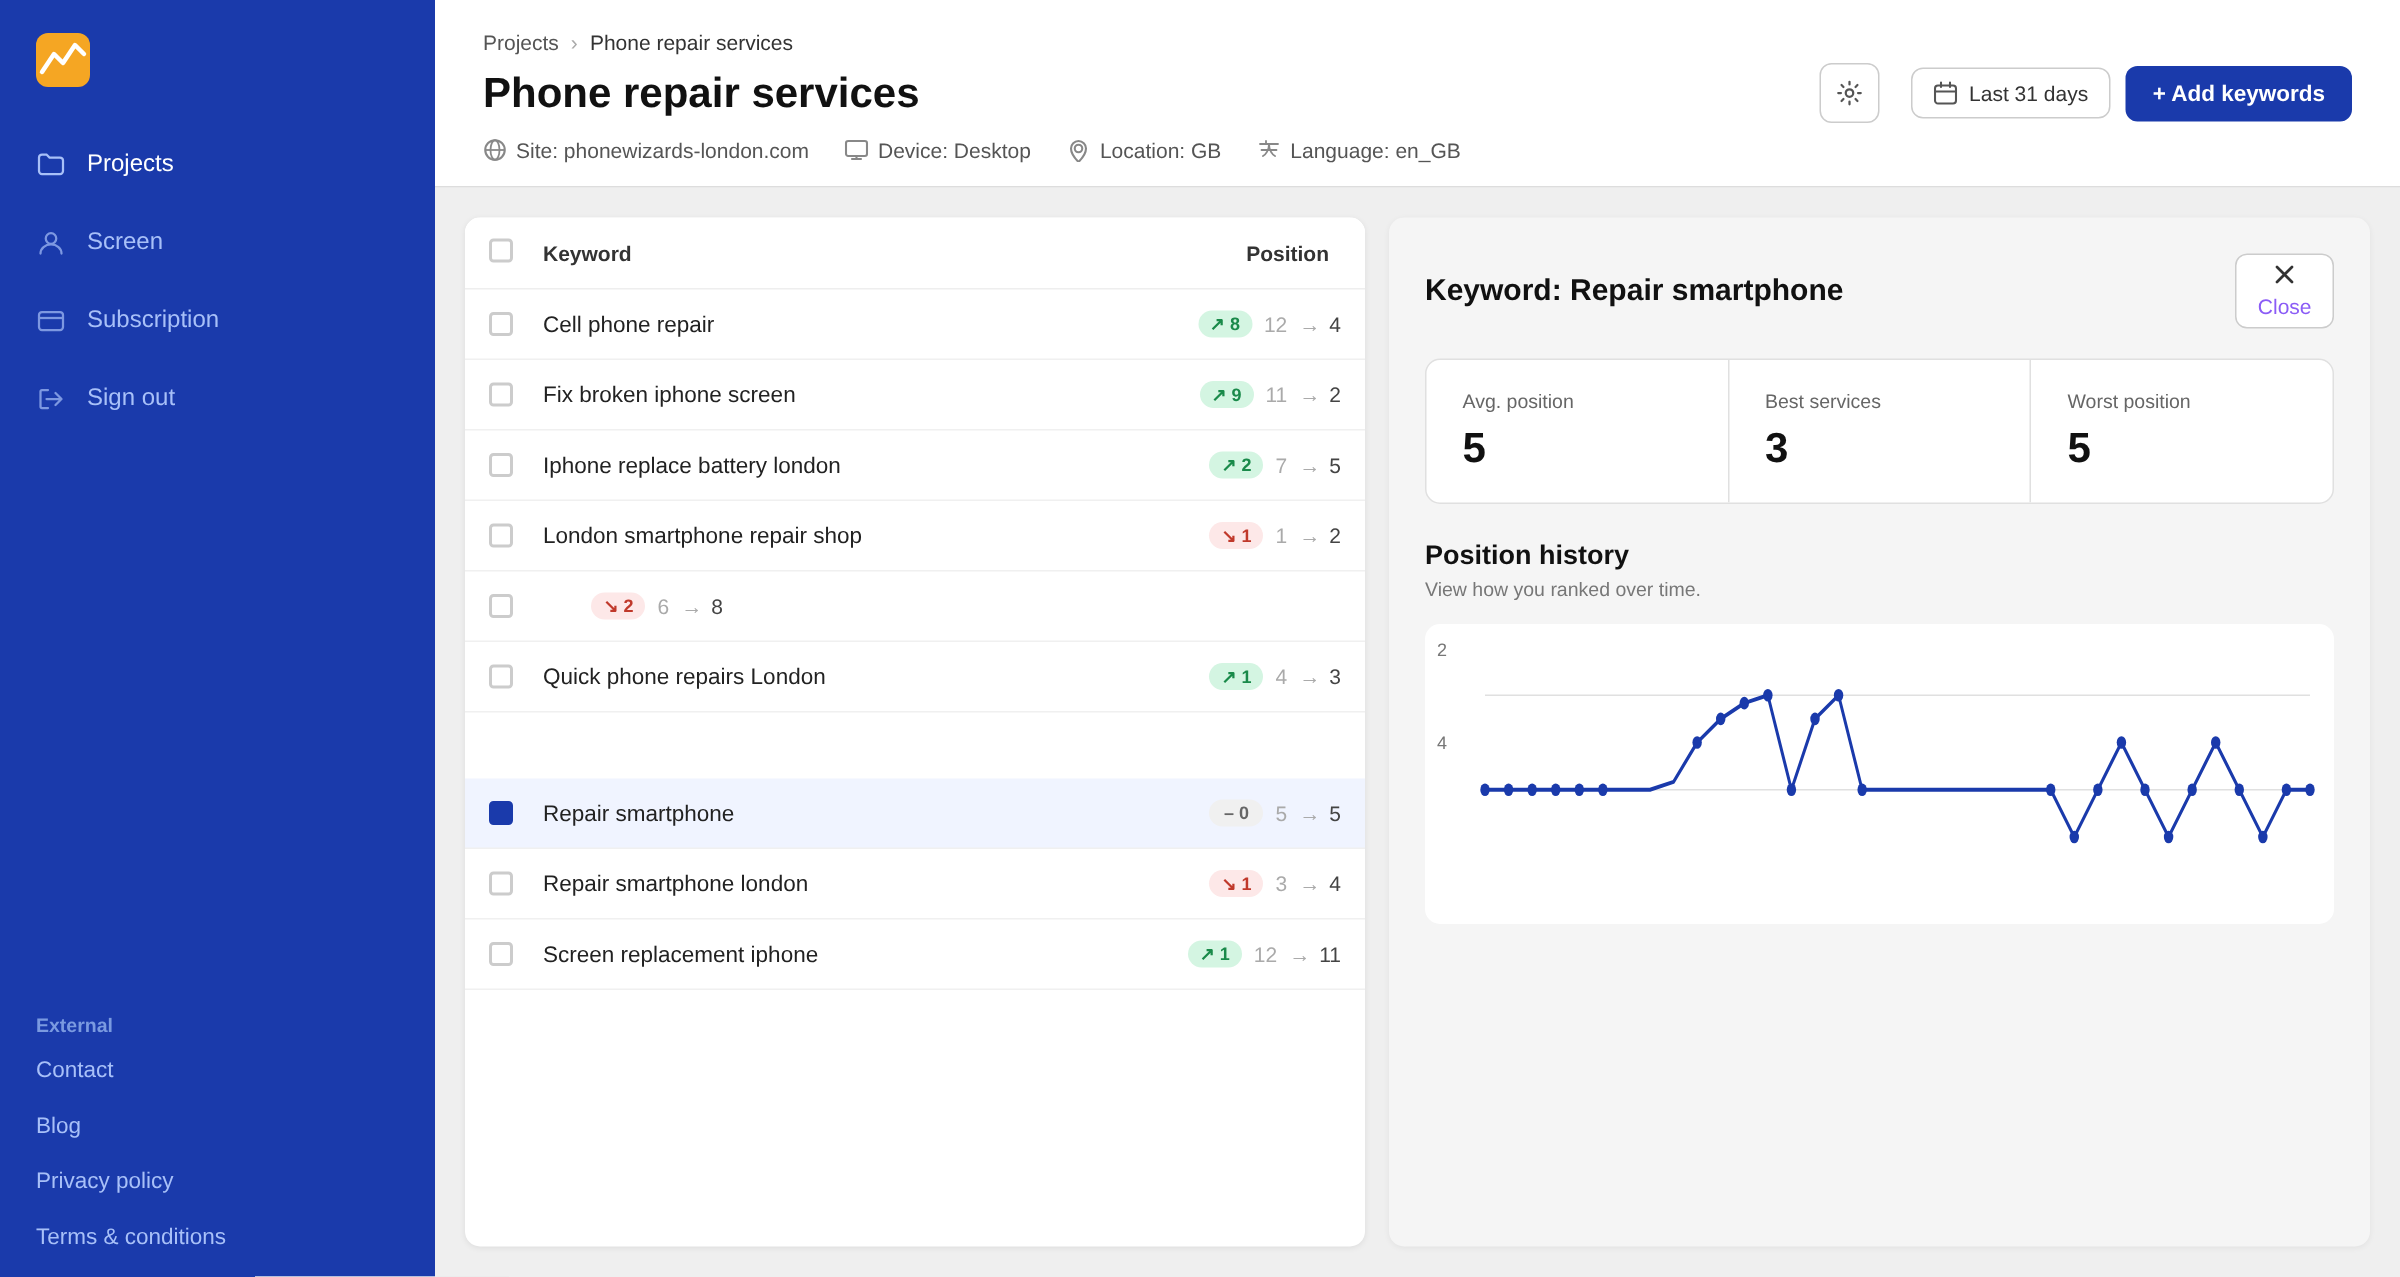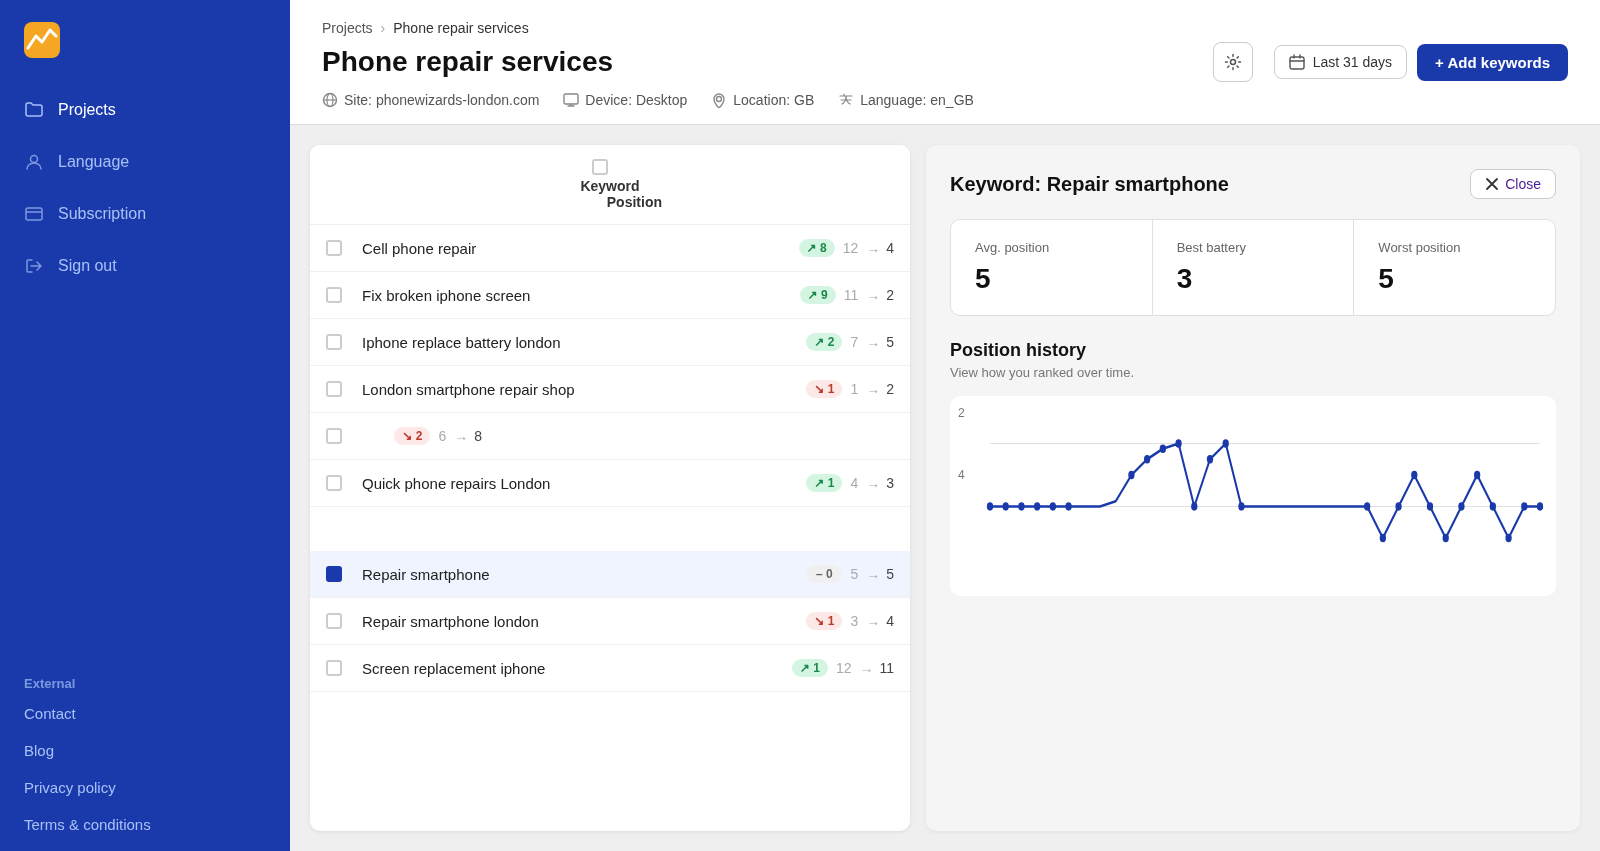--- a/index.html
+++ b/index.html
@@ -179,21 +179,20 @@
     }
     .table-header {
       display: flex;
       align-items: center;
       padding: 14px 16px;
       border-bottom: 1px solid #eee;
       background: #fff;
       font-weight: 600;
       color: #333;
       font-size: 14px;
-      flex-direction: column;
     }
     .th-check { width: 36px; }
     .th-keyword { flex: 1; }
     .th-position { width: 120px; text-align: right; padding-right: 8px; }
 
     .table-row {
       display: flex;
       align-items: center;
       padding: 14px 16px;
       border-bottom: 1px solid #f0f0f0;
@@ -245,21 +244,22 @@
     .btn-close {
       display: flex;
       align-items: center;
       gap: 6px;
       border: 1px solid #ccc;
       border-radius: 8px;
       background: #fff;
       cursor: pointer;
       padding: 6px 14px;
       font-size: 14px;
-      color: #4c1d95;
+      color: #8b5cf6;
+      flex-direction: column;
     }
 
     .stats-cards {
       display: flex;
       background: #fff;
       border-radius: 10px;
       overflow: hidden;
       margin-bottom: 24px;
       border: 1px solid #e0e0e0;
     }
@@ -329,21 +329,21 @@
         <path d="M2 5a2 2 0 012-2h3l2 2h7a2 2 0 012 2v7a2 2 0 01-2 2H4a2 2 0 01-2-2V5z" stroke="#a8c0f8" stroke-width="1.5" fill="none"></path>
       </svg>
       <span>Projects</span>
     </div>
 
     <div class="nav-item">
       <svg width="20" height="20" viewBox="0 0 20 20" fill="none">
         <circle cx="10" cy="7" r="3.5" stroke="#a8c0f8" stroke-width="1.5"></circle>
         <path d="M3 17c0-3.3 3.1-6 7-6s7 2.7 7 6" stroke="#a8c0f8" stroke-width="1.5" stroke-linecap="round"></path>
       </svg>
-      <span>Language</span>
+      <span>Screen</span>
     </div>
 
     <div class="nav-item">
       <svg width="20" height="20" viewBox="0 0 20 20" fill="none">
         <rect x="2" y="4" width="16" height="12" rx="2" stroke="#a8c0f8" stroke-width="1.5"></rect>
         <path d="M2 8h16" stroke="#a8c0f8" stroke-width="1.5"></path>
       </svg>
       <span>Subscription</span>
     </div>
 
@@ -558,21 +558,21 @@
           <span>Close</span>
         </button>
       </div>
 
       <div class="stats-cards">
         <div class="stat-card">
           <div class="stat-label">Avg. position</div>
           <div class="stat-value">5</div>
         </div>
         <div class="stat-card">
-          <div class="stat-label">Best battery</div>
+          <div class="stat-label">Best services</div>
           <div class="stat-value">3</div>
         </div>
         <div class="stat-card">
           <div class="stat-label">Worst position</div>
           <div class="stat-value">5</div>
         </div>
       </div>
 
       <div>
         <div class="position-history-title">Position history</div>

